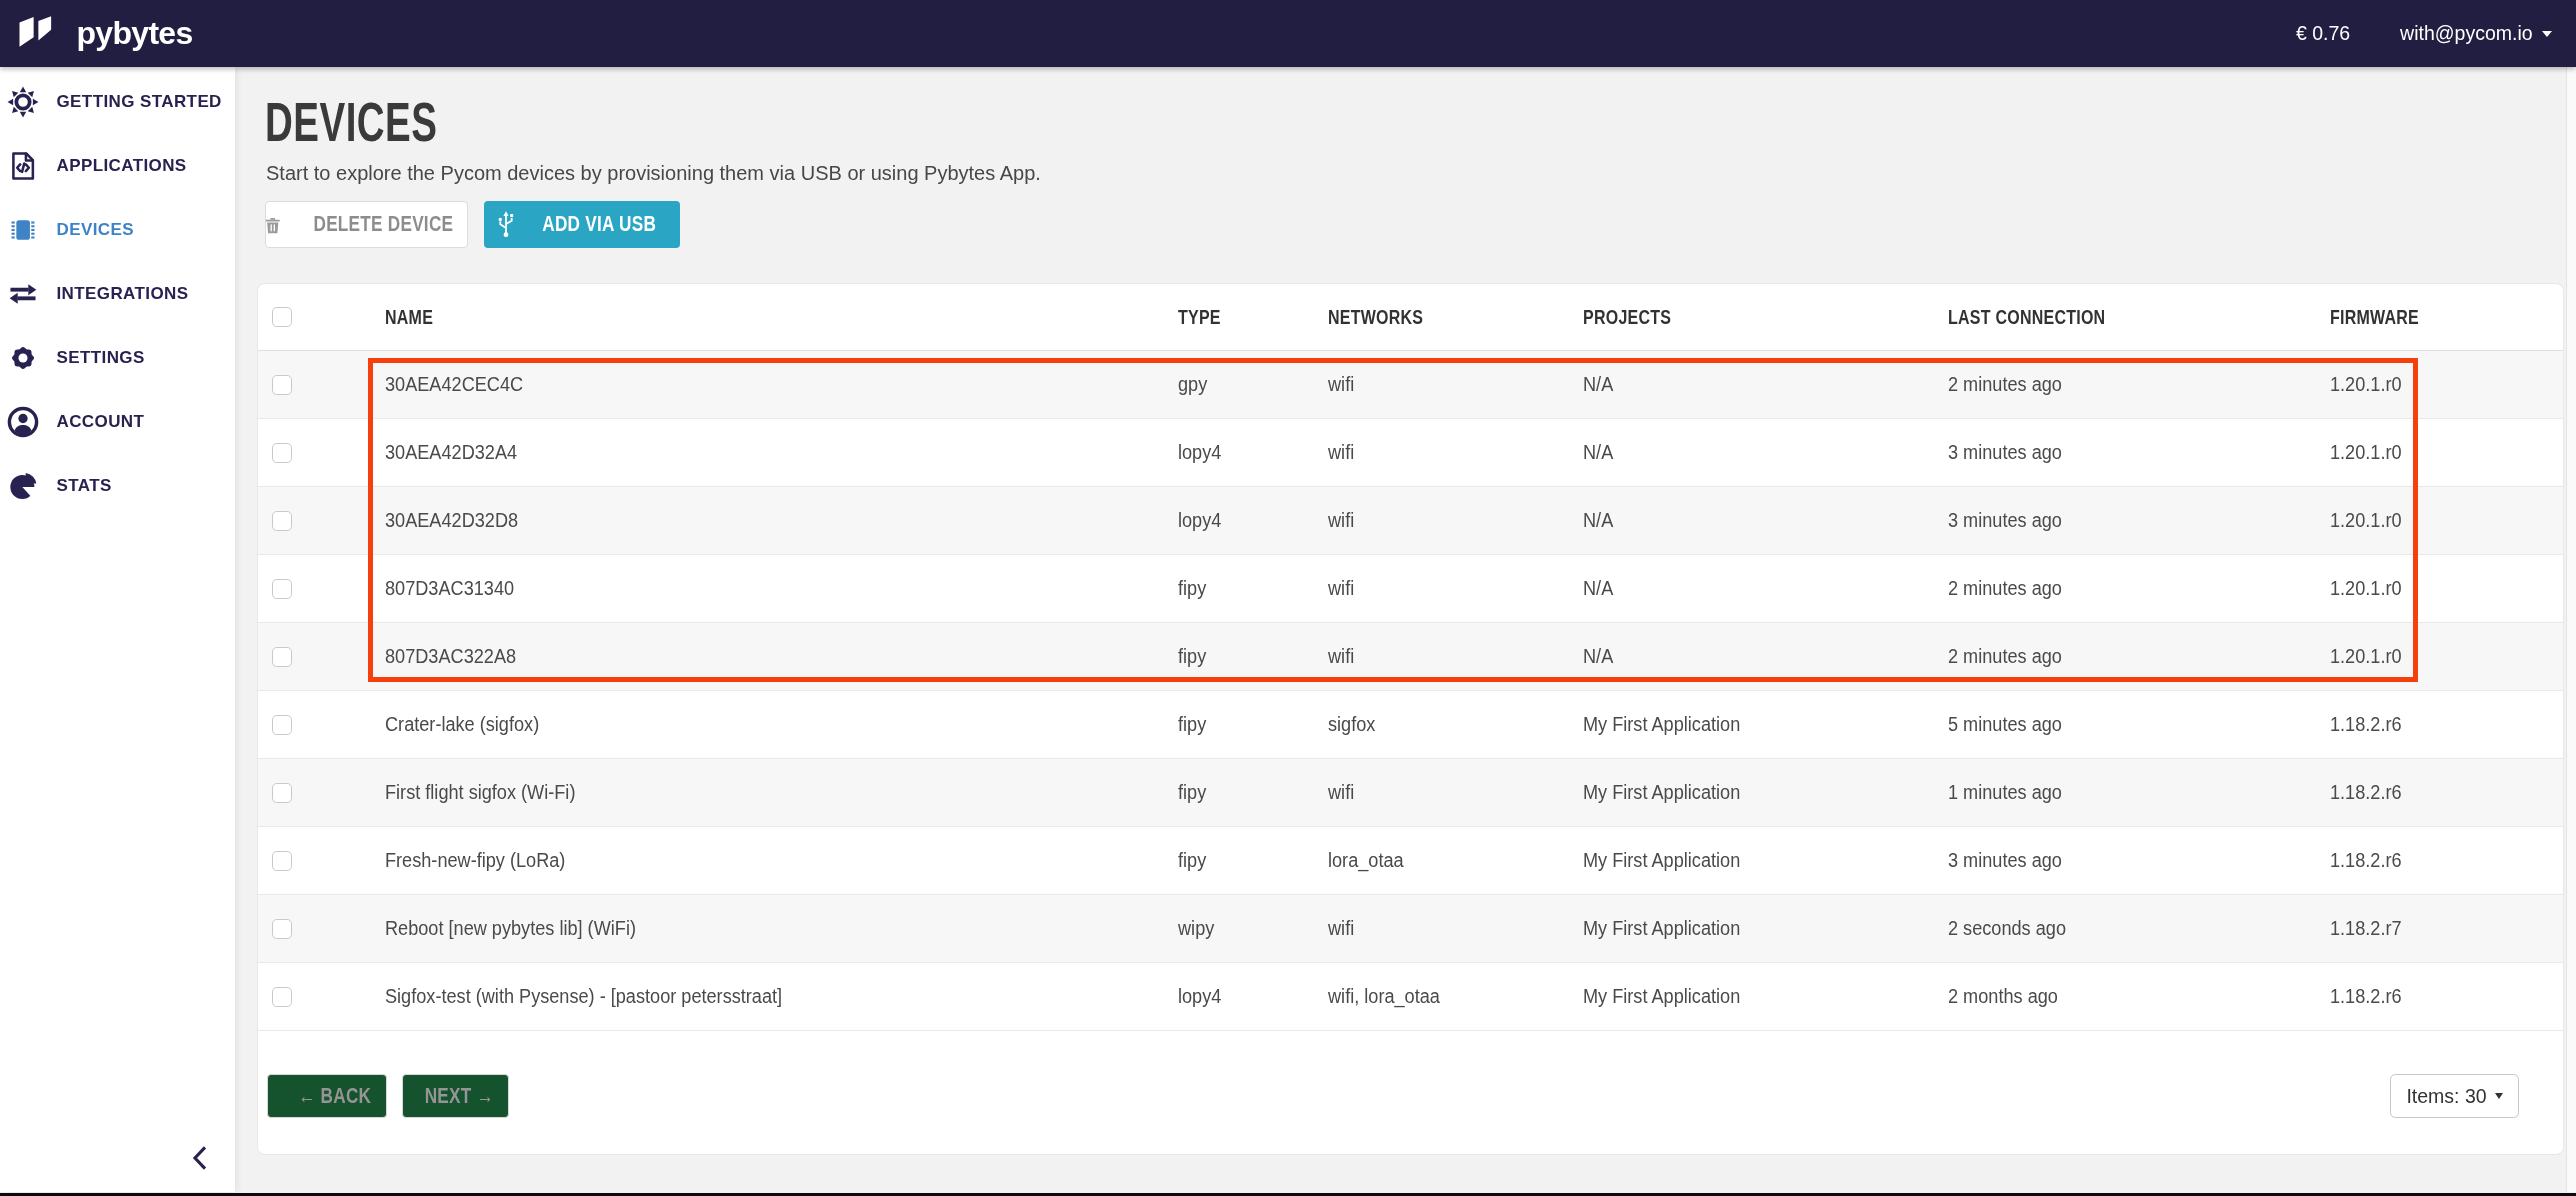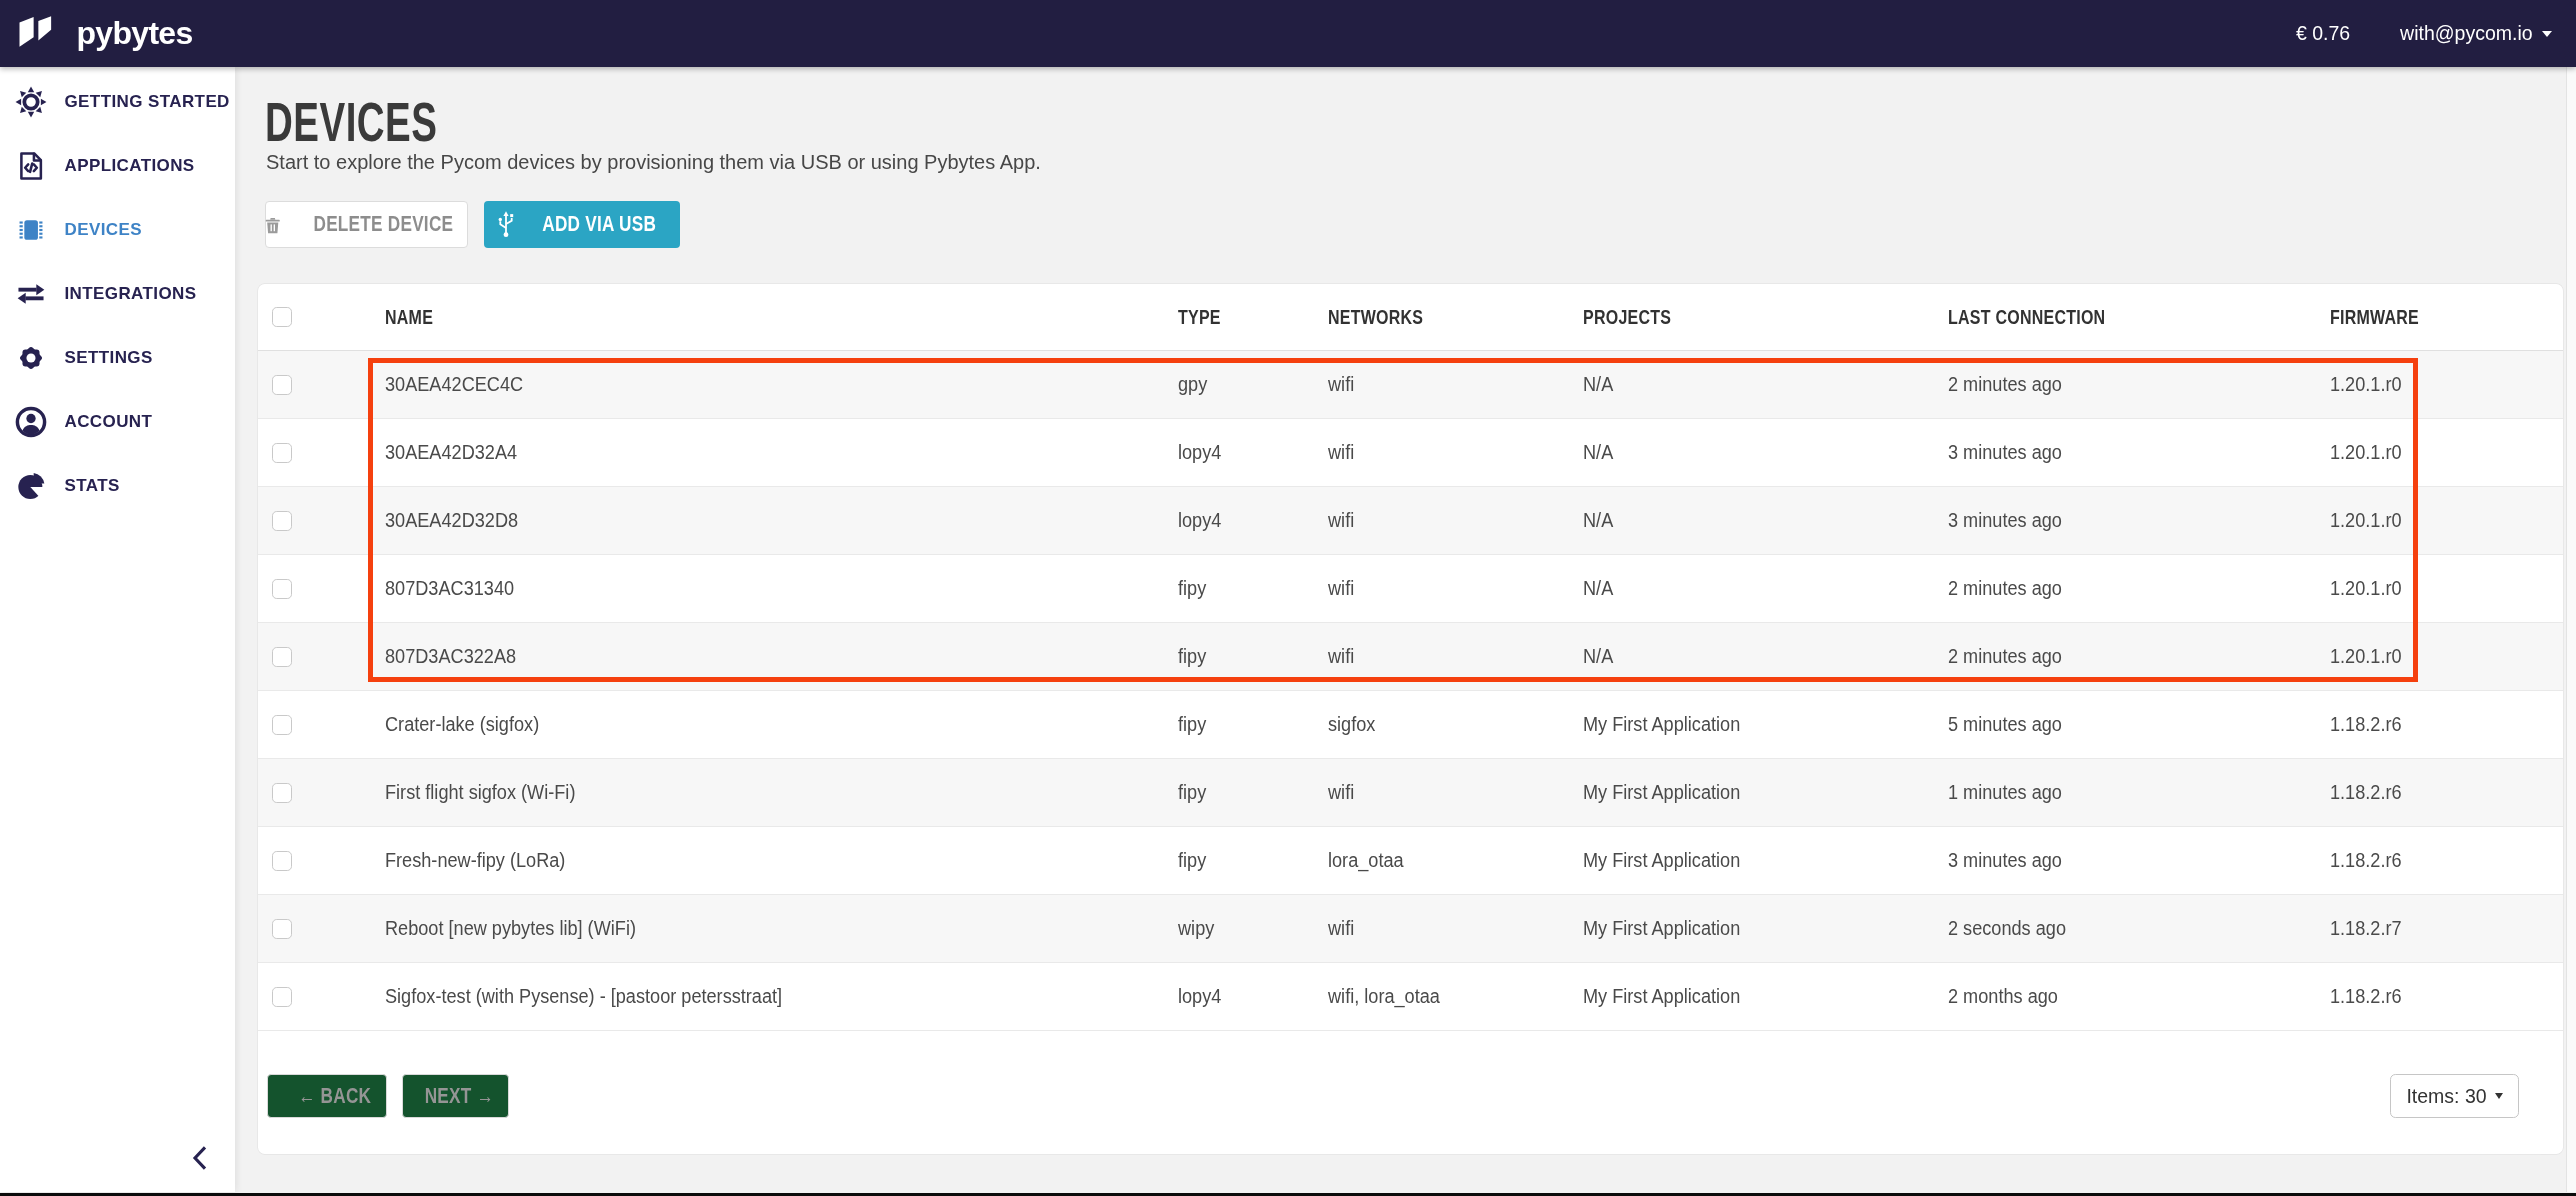--- a/index.html
+++ b/index.html
@@ -23,33 +23,33 @@
   .user-menu{display:flex;align-items:center;gap:9.4px;cursor:pointer;}
   .user-email{color:#fff;font-size:19.5px;}
   .caret{width:0;height:0;border-left:5.4px solid transparent;border-right:5.4px solid transparent;border-top:6.7px solid currentColor;display:inline-block;}
   .user-menu .caret{color:#fff;}
   
   .sidebar{
     position:absolute;left:0;top:67px;width:235px;height:1125px;
     background:#fff;box-shadow:2.7px 0 6.7px rgba(0,0,0,.07);z-index:20;
   }
   .side-nav{padding-top:2.7px;}
-  .side-item{height:64px;display:flex;align-items:center;padding-left:15px;gap:17.5px;cursor:pointer;}
+  .side-item{height:64px;display:flex;align-items:center;padding-left:7px;gap:17.5px;cursor:pointer;}
   .side-icon{width:32px;height:32px;flex:none;}
   .side-icon svg{width:32px;height:32px;display:block;}
   .side-label{font-size:17px;font-weight:700;letter-spacing:0.4px;color:var(--navy,#272250);white-space:nowrap;}
   .side-item.active .side-label{color:var(--blue,#3e83c6);}
   .collapse-btn{position:absolute;left:185px;bottom:17.5px;width:29.5px;height:32px;cursor:pointer;display:flex;align-items:center;justify-content:center;}
   
   .page-title{position:absolute;left:265px;top:90px;margin:0;font-size:55px;color:#3a3a3a;z-index:5;}
   .cond{display:inline-block;font-weight:bold;white-space:nowrap;transform:scaleX(.8);}
   .cond-l{transform-origin:0 50%;}
   .cond-c{transform-origin:50% 50%;}
   .cond-xl{display:inline-block;font-weight:bold;white-space:nowrap;transform:scaleX(.7);transform-origin:0 50%;letter-spacing:0.7px;}
-  .page-desc{position:absolute;left:266px;top:151px;font-size:20px;color:#474747;z-index:5;}
+  .page-desc{position:absolute;left:266px;top:162px;font-size:20px;color:#474747;z-index:5;}
   .toolbar{position:absolute;left:265px;top:201px;display:flex;gap:16px;z-index:5;}
   .btn{height:47px;border-radius:4px;display:flex;align-items:center;justify-content:center;cursor:pointer;box-sizing:border-box;}
   .btn-delete{width:203px;background:#fff;border:1.3px solid #dcdcdc;}
   .btn-delete .btn-txt{font-size:21.5px;color:#8d8d8d;letter-spacing:0.3px;}
   .btn-delete{gap:12px;}
   .btn-add{width:196px;background:var(--teal,#2ba5c4);border:none;gap:10.7px;}
   .btn-add .btn-txt{font-size:21.5px;color:#fff;letter-spacing:0.3px;}
   .trash{width:21.5px;height:21.5px;}
   .trash svg{width:21.5px;height:21.5px;display:block;}
   .usb{width:24px;height:31px;}

